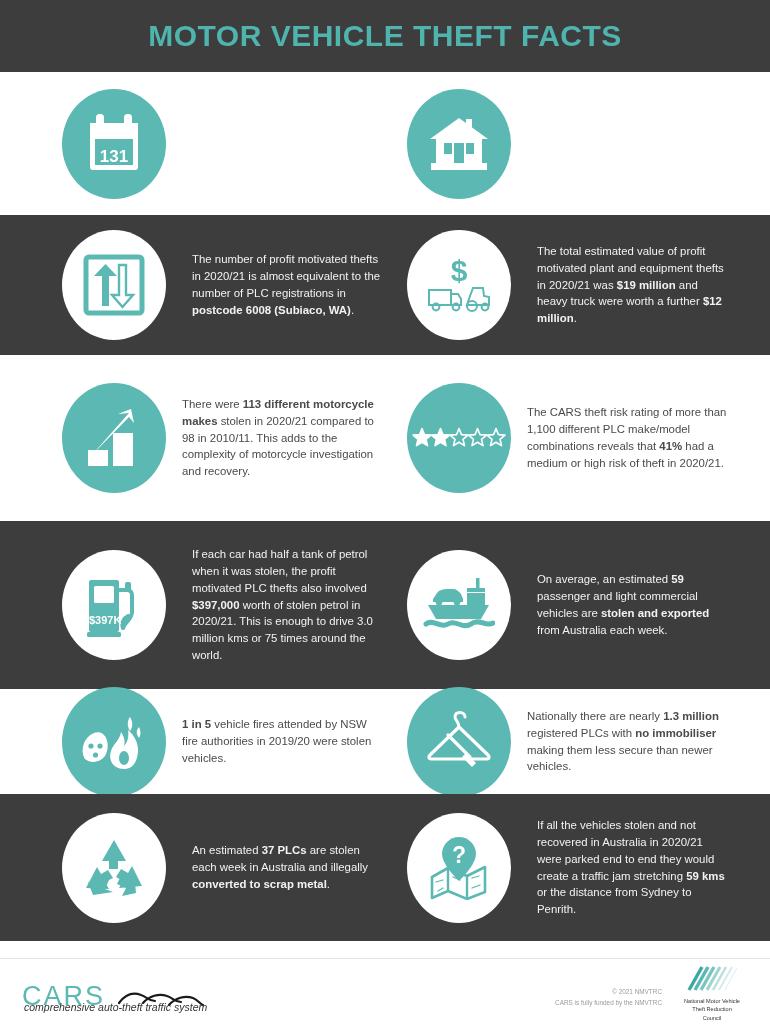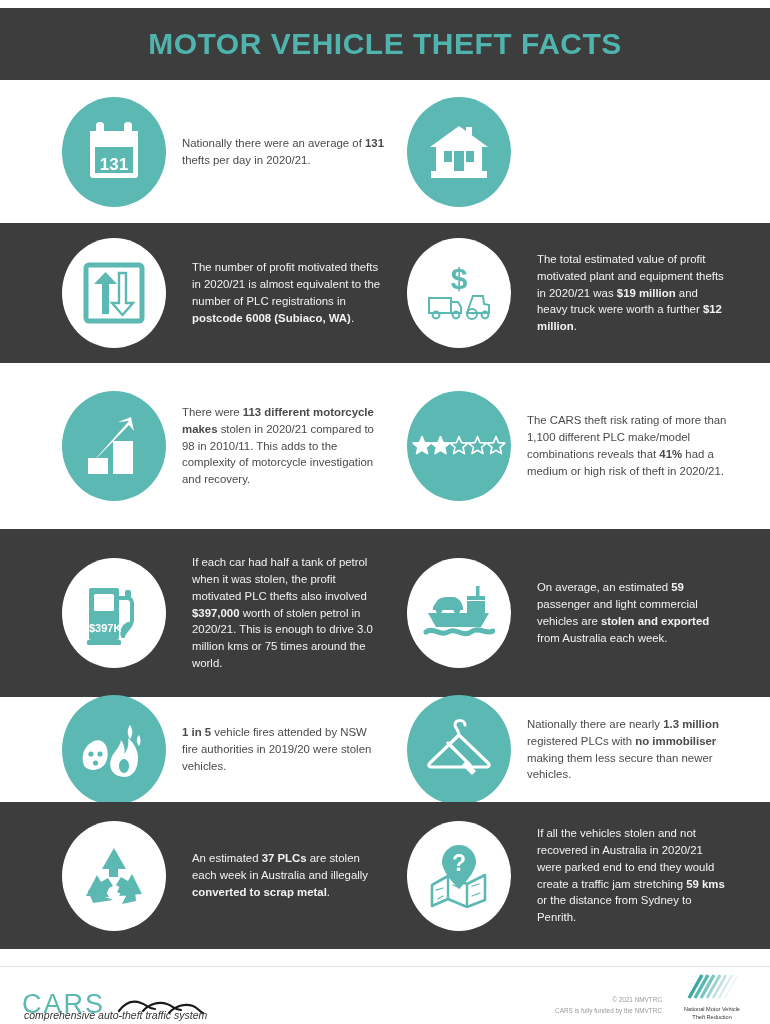--- a/index.html
+++ b/index.html
@@ -7,21 +7,21 @@
     width: 770px; height: 1024px;
     background: #ffffff;
     font-family: "Liberation Sans", sans-serif;
     overflow: hidden;
   }
   .page { position: relative; width: 770px; height: 1024px; background:#fff; }
 
   
   .header {
     height: 72px; background: #3d3d3d;
-    display: flex; align-items: center; justify-content: center; margin-top: 8px;
+    display: flex; align-items: center; justify-content: center;
   }
   .header h1 {
     color: #4fb3ae;
     font-size: 30px;
     font-weight: bold;
     letter-spacing: .5px;
     font-family: "Liberation Sans", sans-serif;
   }
 
   
@@ -123,21 +123,20 @@
             <div class="circle teal">
               <svg width="58" height="62" viewBox="0 0 58 62">
         <rect x="5" y="10" width="48" height="47" rx="3" fill="#ffffff"></rect>
         <rect x="5" y="10" width="48" height="13" fill="#ffffff"></rect>
         <rect x="11" y="1" width="8" height="14" rx="3.5" fill="#ffffff"></rect>
         <rect x="39" y="1" width="8" height="14" rx="3.5" fill="#ffffff"></rect>
         <rect x="10" y="26" width="38" height="26" fill="#5bb8b2"></rect>
       </svg>
               <span style="position: absolute; color: rgb(255, 255, 255); font-size: 17px; font-weight: bold; left: 0px; right: 0px; text-align: center; top: 58px;">131</span>
             </div>
-            <div class="fact"><span>Nationally there were an average of </span><b>131</b><span> thefts per day in 2020/21.</span></div>
           </div>
           <div class="cell right">
             <div class="circle teal">
               <svg width="62" height="58" viewBox="0 0 62 58">
         <rect x="38" y="4" width="6" height="12" fill="#ffffff"></rect>
         <path d="M31 3 L60 24 L54 24 L54 48 L8 48 L8 24 L2 24 Z" fill="#ffffff"></path>
         <rect x="3" y="48" width="56" height="7" fill="#ffffff"></rect>
         <rect x="16" y="28" width="8" height="11" fill="#5bb8b2"></rect>
         <rect x="38" y="28" width="8" height="11" fill="#5bb8b2"></rect>
         <rect x="26" y="28" width="10" height="20" fill="#5bb8b2"></rect>

